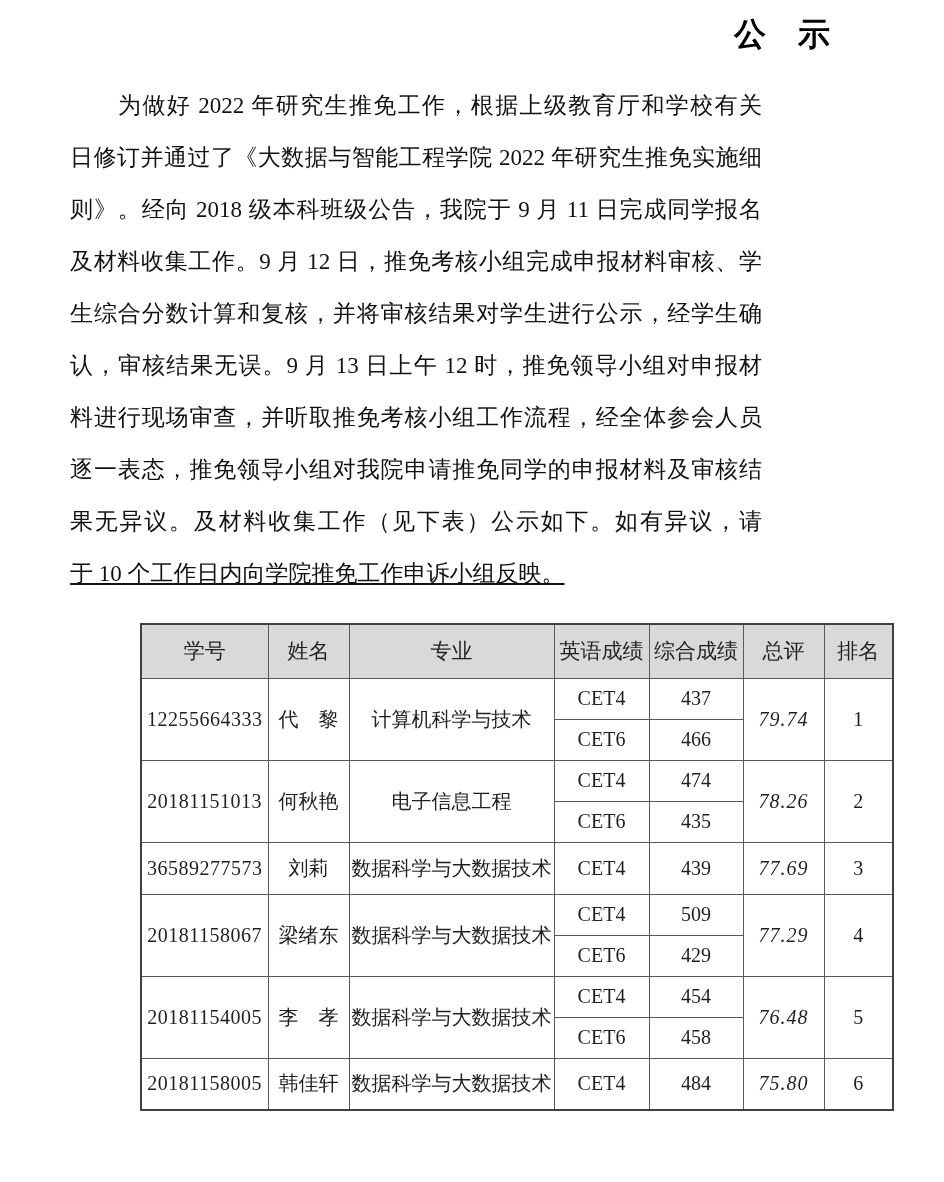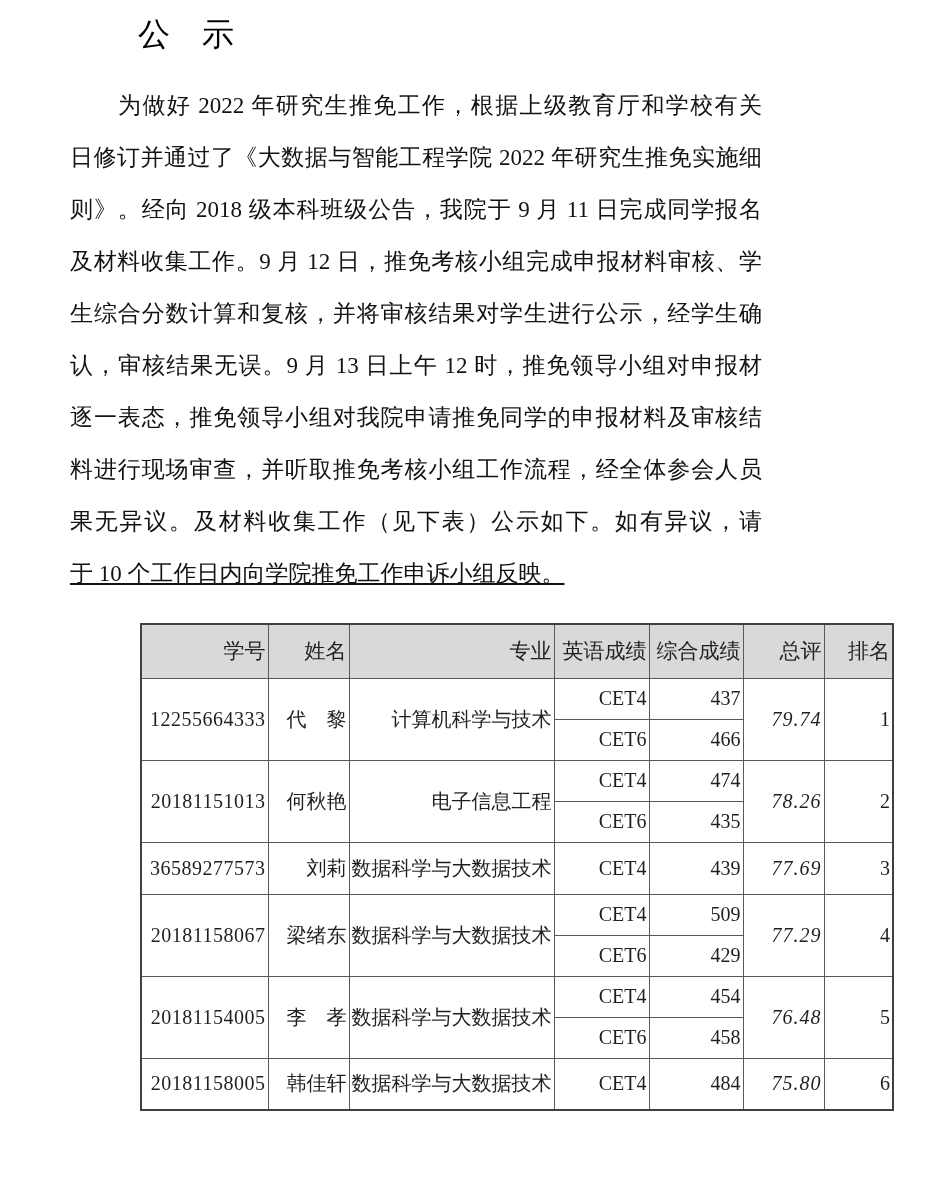--- a/index.html
+++ b/index.html
@@ -8,24 +8,24 @@
     width:944px; height:1182px;
     font-family:"Liberation Serif","DejaVu Serif",serif;
     color:#1a1a1a;
     overflow:hidden;
   }
   .page { width:944px; height:1182px; background:#ffffff; }
 
   .doc-title {
     margin:14px 0 0 138px;
     width:692px;
-    text-align:left;
+    text-align:right;
     font-size:32px;
     line-height:40px;
-    font-weight:normal;
+    font-weight:bold;
     color:#000000;
   }
 
   .notice-paragraph {
     margin:26px 0 0 70px;
     width:692px;
     font-size:23px;
     line-height:52px;
     color:#121212;
   }
@@ -42,21 +42,21 @@
     margin:23px 0 0 140px;
     width:752px;
     border-collapse:collapse;
     table-layout:fixed;
     border:2px solid #404040;
     font-size:20px;
     color:#1f1f1f;
   }
   .score-table th, .score-table td {
     border:1px solid #595959;
-    text-align:right;
+    text-align:center;
     vertical-align:middle;
     padding:0 2px;
     overflow:hidden;
   }
   .score-table th {
     background:#d9d9d9;
     font-weight:normal;
     font-size:21px;
     height:54px;
   }
@@ -72,22 +72,22 @@
 
   <h1 class="doc-title">公　示</h1>
 
   <div class="notice-paragraph" id="notice-paragraph">
       <span class="para-line first-line">为做好 2022 年研究生推免工作，根据上级教育厅和学校有关</span>
       <span class="para-line">日修订并通过了《大数据与智能工程学院 2022 年研究生推免实施细</span>
       <span class="para-line">则》。经向 2018 级本科班级公告，我院于 9 月 11 日完成同学报名</span>
       <span class="para-line">及材料收集工作。9 月 12 日，推免考核小组完成申报材料审核、学</span>
       <span class="para-line">生综合分数计算和复核，并将审核结果对学生进行公示，经学生确</span>
       <span class="para-line">认，审核结果无误。9 月 13 日上午 12 时，推免领导小组对申报材</span>
+      <span class="para-line">料进行现场审查，并听取推免考核小组工作流程，经全体参会人员</span>
       <span class="para-line">逐一表态，推免领导小组对我院申请推免同学的申报材料及审核结</span>
-      <span class="para-line">料进行现场审查，并听取推免考核小组工作流程，经全体参会人员</span>
       <span class="para-line">果无异议。及材料收集工作（见下表）公示如下。如有异议，请</span>
       <span class="para-line">于 10 个工作日内向学院推免工作申诉小组反映。</span>
     </div>
 
   <table class="score-table">
     <colgroup>
       <col style="width:127px">
       <col style="width:81px">
       <col style="width:205px">
       <col style="width:95px">

